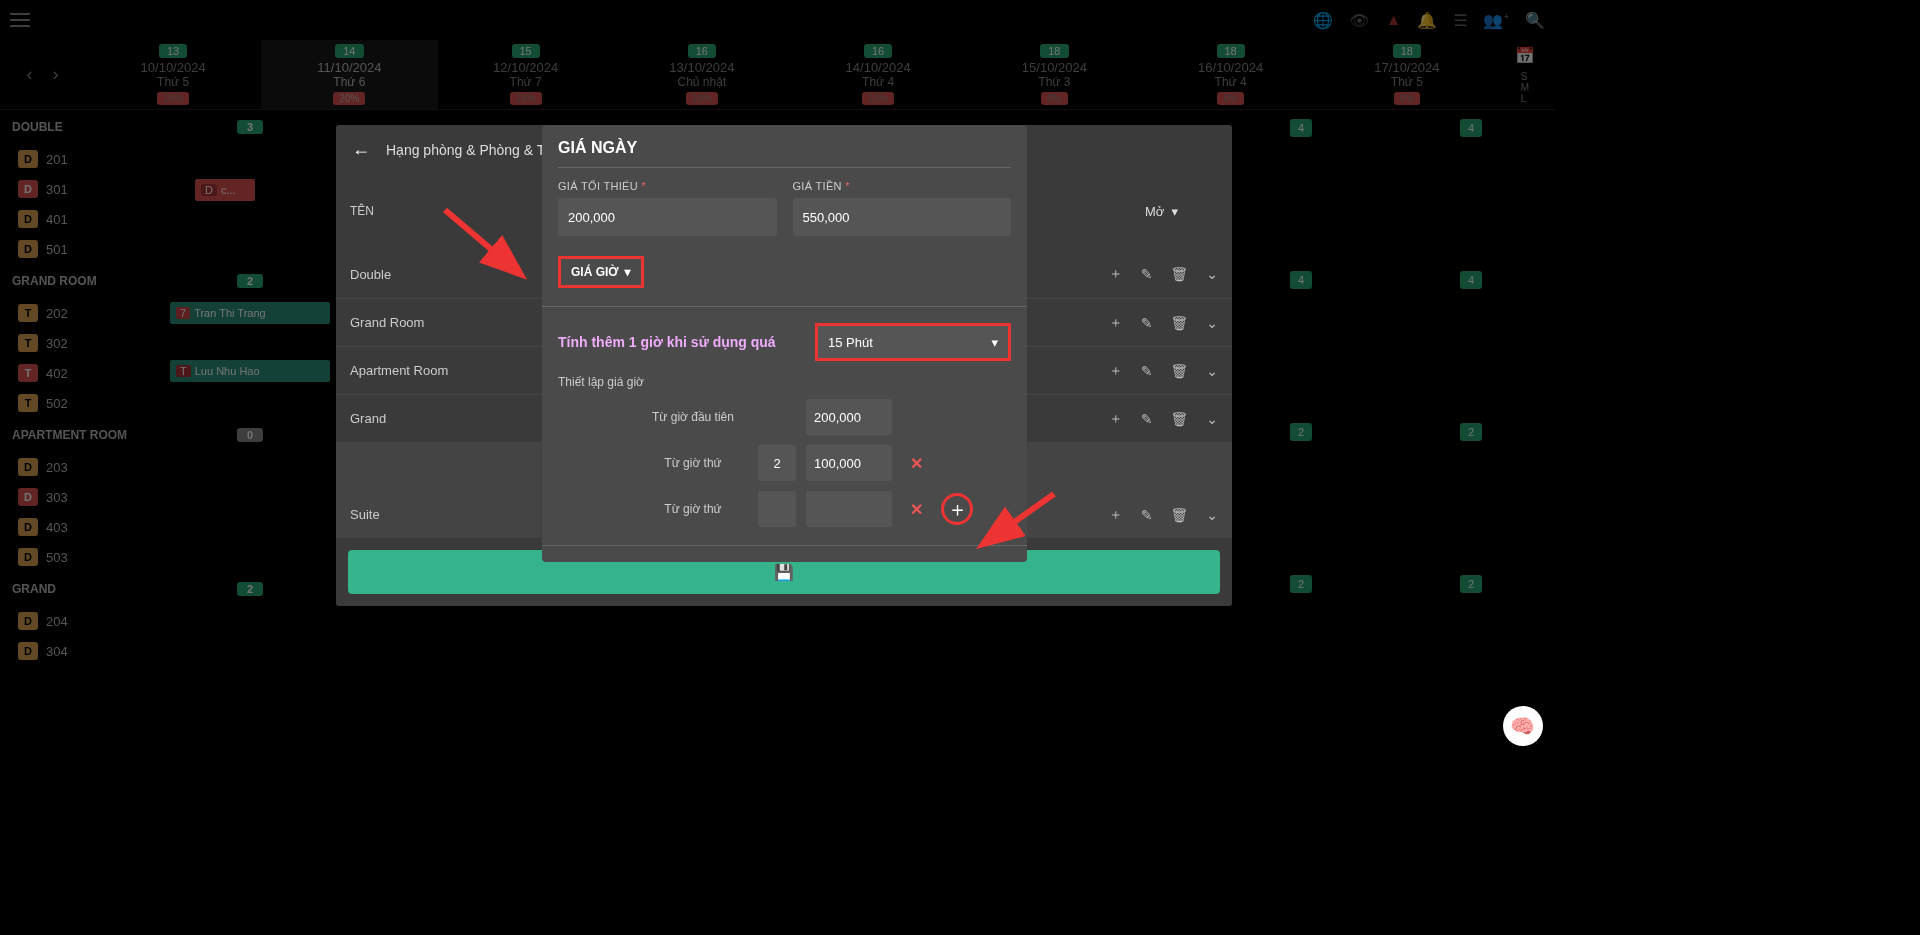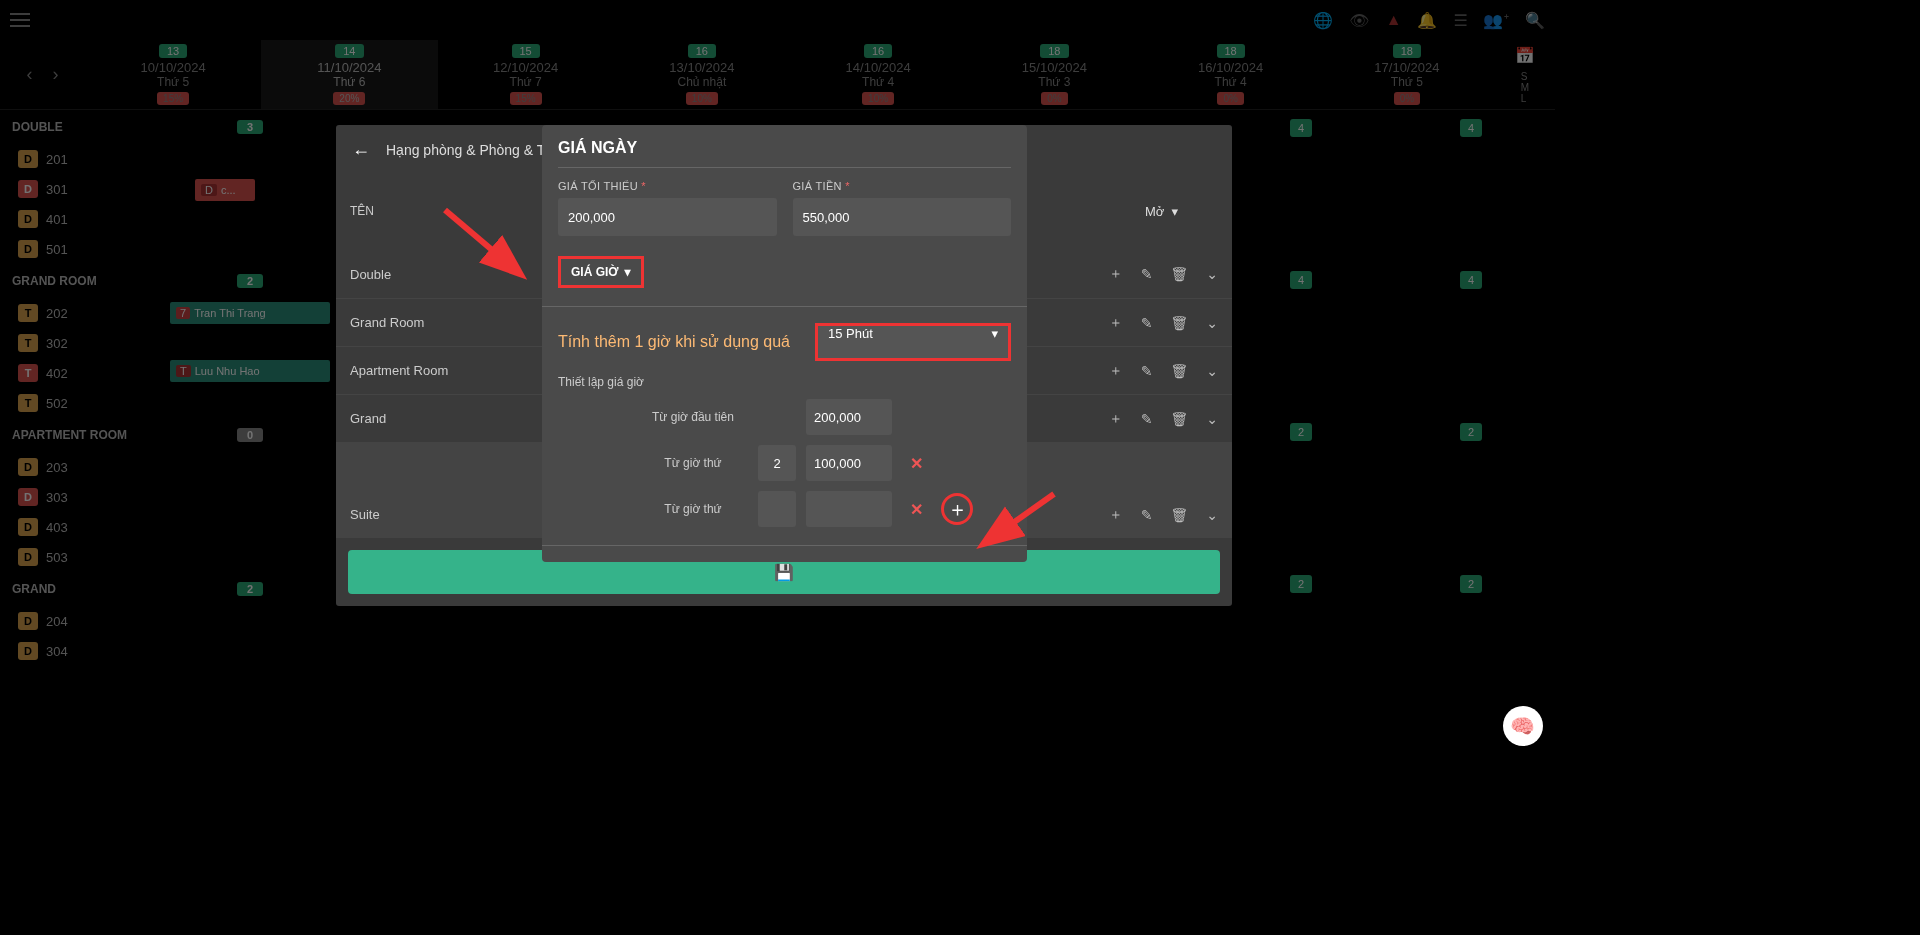--- a/index.html
+++ b/index.html
@@ -268,28 +268,29 @@
   font-weight: bold;
   font-size: 12px;
 }
 .divider { height: 1px; background: #666; margin: 18px -16px 0; }
 .m2-row2 {
   display: flex;
   align-items: center;
   margin-top: 16px;
   gap: 12px;
 }
-.m2-row2 .lbl { flex: 1; color: #fdba74; font-size: 16px; }
+.m2-row2 .lbl { flex: 1; color: #f0abfc; font-size: 14px; font-weight: bold; }
 .m2-select {
   width: 196px;
   height: 38px;
   background: #555;
   border: 3px solid #e33;
   color: #fff;
   display: flex;
+  align-items: center;
   justify-content: space-between;
   padding: 0 10px;
   font-size: 13px;
 }
 .m2-sublabel { color: #ccc; font-size: 12px; margin-top: 14px; }
 
 .price-table {
   margin-top: 6px;
   margin-left: 80px;
 }

